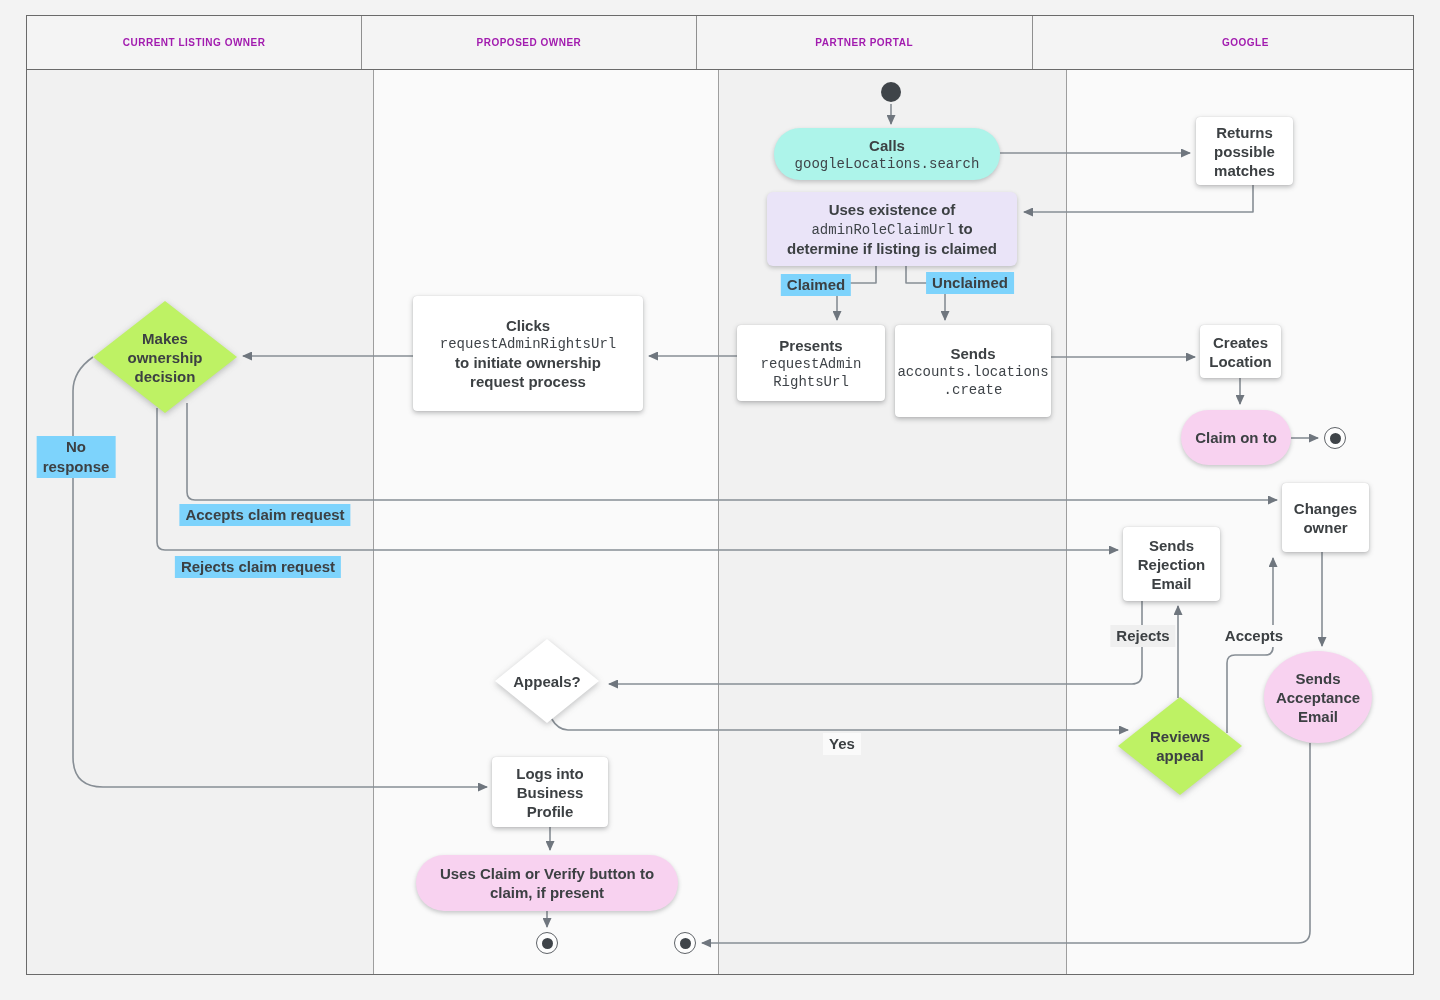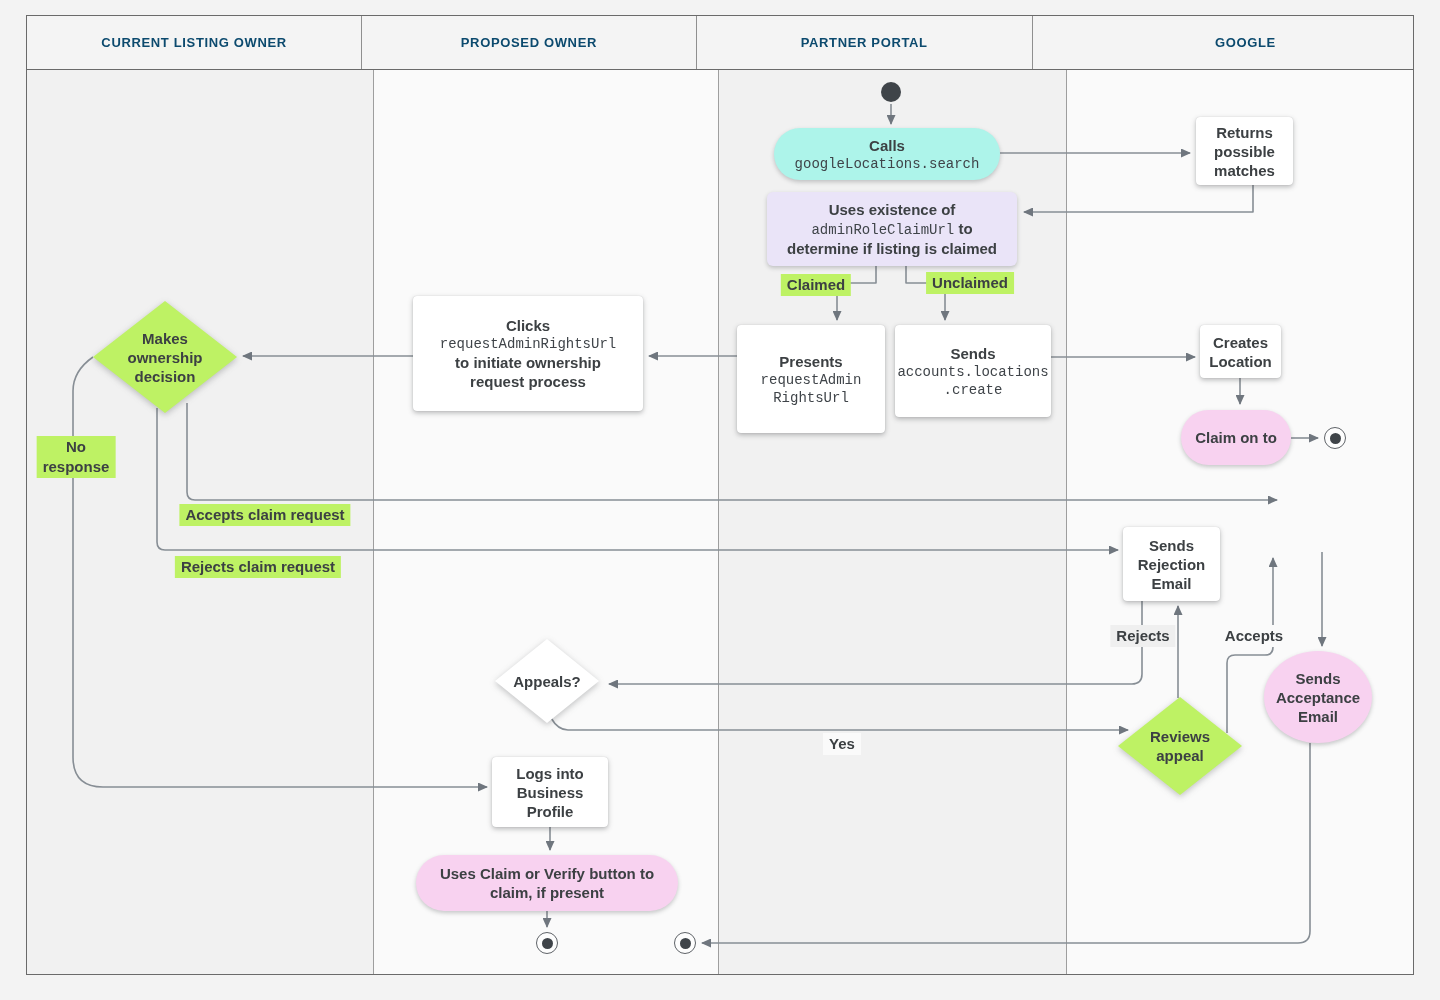--- a/index.html
+++ b/index.html
@@ -5,22 +5,22 @@
   html,body{margin:0;padding:0;background:#f3f3f3;}
   #canvas{position:relative;width:1440px;height:1000px;background:#f3f3f3;
           font-family:"Liberation Sans",sans-serif;color:#3c4043;overflow:hidden;}
 
   
   .frame{position:absolute;left:26px;top:15px;width:1388px;height:960px;
          border:1px solid #6a6a6a;box-sizing:border-box;z-index:0;}
   .hdr-row{position:absolute;left:26px;top:15px;width:1388px;height:55px;display:flex;
            box-sizing:border-box;border:1px solid #6a6a6a;background:#f4f4f4;z-index:1;}
   .hdr-cell{display:flex;align-items:center;justify-content:center;box-sizing:border-box;
-            border-right:1px solid #8f8f8f;font-size:13px;font-weight:bold;
-            letter-spacing:.05em;color:#0c4a6e;}
+            border-right:1px solid #8f8f8f;font-size:10px;font-weight:bold;
+            letter-spacing:.05em;color:#a21caf;}
   .hdr-cell:last-child{border-right:none;margin-left:45px;}
   .lanes{position:absolute;left:26px;top:70px;width:1388px;height:905px;display:flex;
          box-sizing:border-box;border:1px solid #6a6a6a;border-top:none;z-index:0;}
   .lane{box-sizing:border-box;border-right:1px solid #9e9e9e;}
   .lane:last-child{border-right:none;}
   .lane.gray{background:#f1f1f1;}
   .lane.light{background:#fafafa;}
 
   
   svg.wires{position:absolute;left:0;top:0;z-index:2;pointer-events:none;}
@@ -51,21 +51,21 @@
             background:#3f4449;z-index:4;}
   .enddot{position:absolute;width:22px;height:22px;border-radius:50%;background:#fdfdfd;
           border:1.5px solid #5f6368;box-sizing:border-box;display:flex;align-items:center;
           justify-content:center;z-index:4;}
   .enddot::after{content:"";width:11px;height:11px;border-radius:50%;background:#3f4449;}
 
   
   .elabel{position:absolute;transform:translate(-50%,-50%);z-index:3;font-weight:bold;
           font-size:15px;line-height:20px;color:#3c4043;text-align:center;
           white-space:pre-line;padding:1px 6px;}
-  .bg-gray{background:#bef264;}
+  .bg-gray{background:#7dd3fc;}
   .bg-light{background:#fafafa;}
   .bg-mid{background:#efefef;}
 </style>
 </head>
 <body>
 
 <div id="canvas">
 
   <div class="lanes">
     <div class="lane gray" style="width:347px"></div>
@@ -134,21 +134,21 @@
   <div class="node white" style="left:1196px;top:117px;width:97px;height:68px">
     <div>Returns possible matches</div>
   </div>
 
   <div class="node lav" style="left:767px;top:192px;width:250px;height:74px">
     <div>Uses existence of</div>
     <div><span class="code">adminRoleClaimUrl</span><span> to</span></div>
     <div>determine if listing is claimed</div>
   </div>
 
-  <div class="node white" style="left:737px;top:325px;width:148px;height:108px">
+  <div class="node white" style="left:737px;top:325px;width:148px;height:76px">
     <div>Presents</div>
     <div class="code">requestAdmin
 RightsUrl</div>
   </div>
 
   <div class="node white" style="left:895px;top:325px;width:156px;height:92px">
     <div>Sends</div>
     <div class="code">accounts.locations
 .create</div>
   </div>
@@ -165,20 +165,23 @@
   </div>
 
   <div class="node white" style="left:1200px;top:325px;width:81px;height:53px">
     <div>Creates Location</div>
   </div>
 
   <div class="node pinkpill" style="left:1181px;top:410px;width:110px;height:55px">
     <div>Claim on to</div>
   </div>
 
+  <div class="node white" style="left:1282px;top:483px;width:87px;height:69px">
+    <div>Changes owner</div>
+  </div>
 
   <div class="node white" style="left:1123px;top:527px;width:97px;height:74px">
     <div>Sends Rejection Email</div>
   </div>
 
   <div class="dwrap" style="left:495px;top:639px;width:104px;height:84px">
     <div class="diamond whited">Appeals?</div>
   </div>
 
   <div class="dwrap" style="left:1118px;top:697px;width:124px;height:98px">

